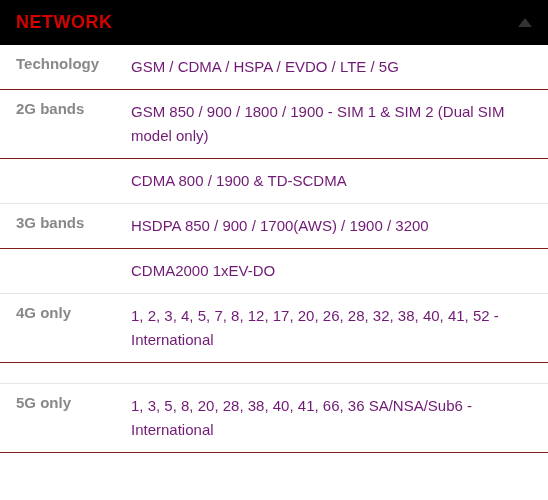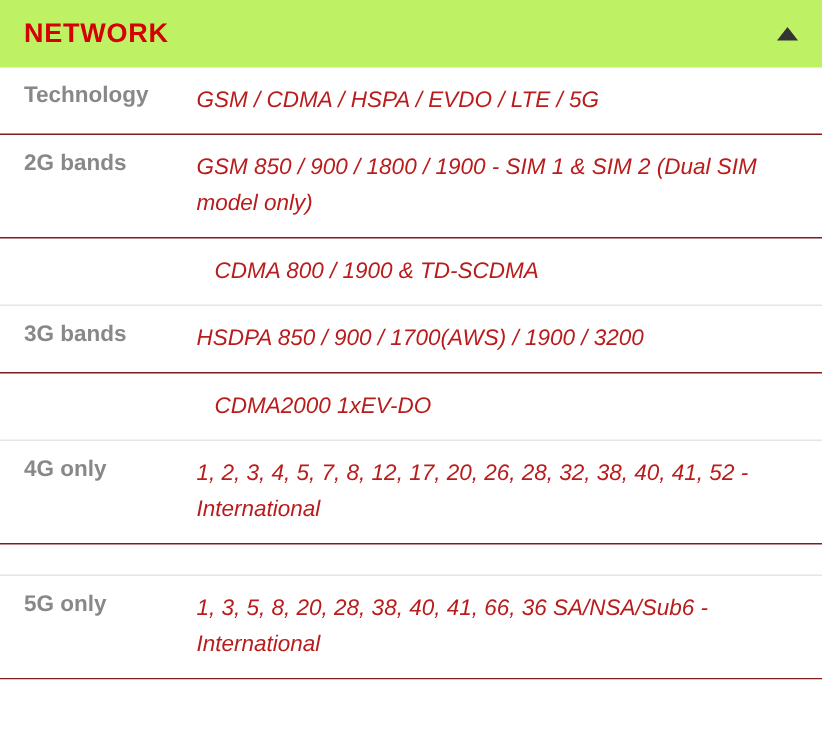--- a/index.html
+++ b/index.html
@@ -8,21 +8,21 @@
       box-sizing: border-box;
     }
     body {
       font-family: Arial, Helvetica, sans-serif;
       font-size: 15px;
       color: #333;
       background: #fff;
       width: 548px;
     }
     .section-header {
-      background: #bef264;
+      background: #000000;
       padding: 12px 16px;
       display: flex;
       justify-content: space-between;
       align-items: center;
       cursor: pointer;
     }
     .section-title {
       color: #d50000;
       font-weight: bold;
       font-size: 18px;
@@ -42,30 +42,28 @@
     }
     .spec-label {
       width: 115px;
       flex-shrink: 0;
       color: #888;
       font-weight: bold;
       font-size: 15px;
     }
     .spec-value {
       flex: 1;
-      color: #b91c1c;
+      color: #701a75;
       line-height: 1.6;
       font-size: 15px;
-      font-style: italic;
     }
     .sub-row {
       display: flex;
       border-bottom: 1px solid #e5e5e5;
       padding: 10px 16px 10px 16px;
-      gap: 12px;
     }
     .sub-spacer {
       width: 115px;
       flex-shrink: 0;
     }
   </style>
 </head>
 <body>
 
 <div class="section-header">

